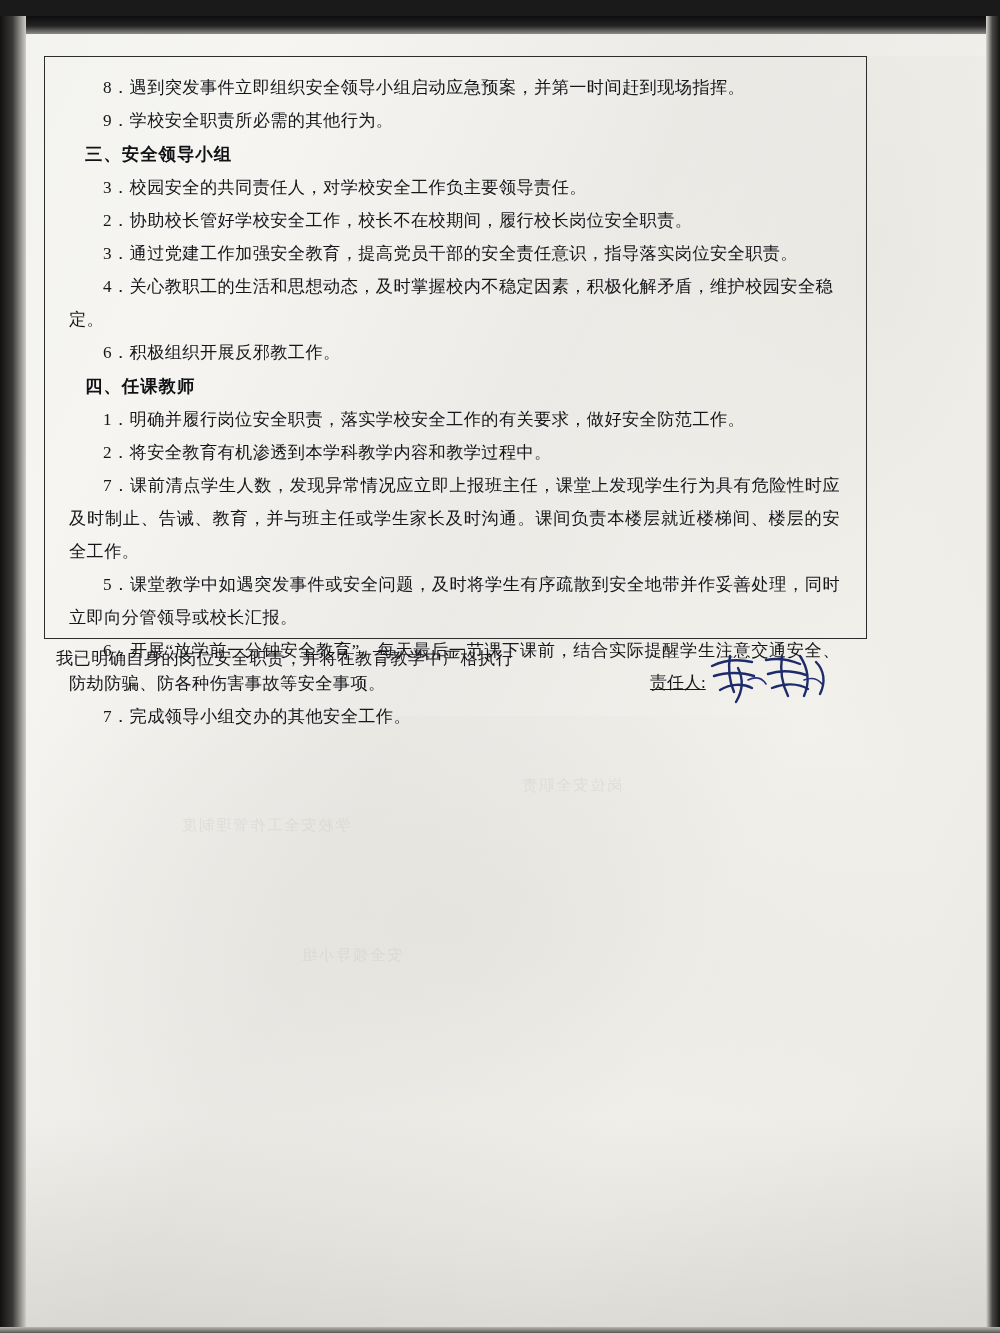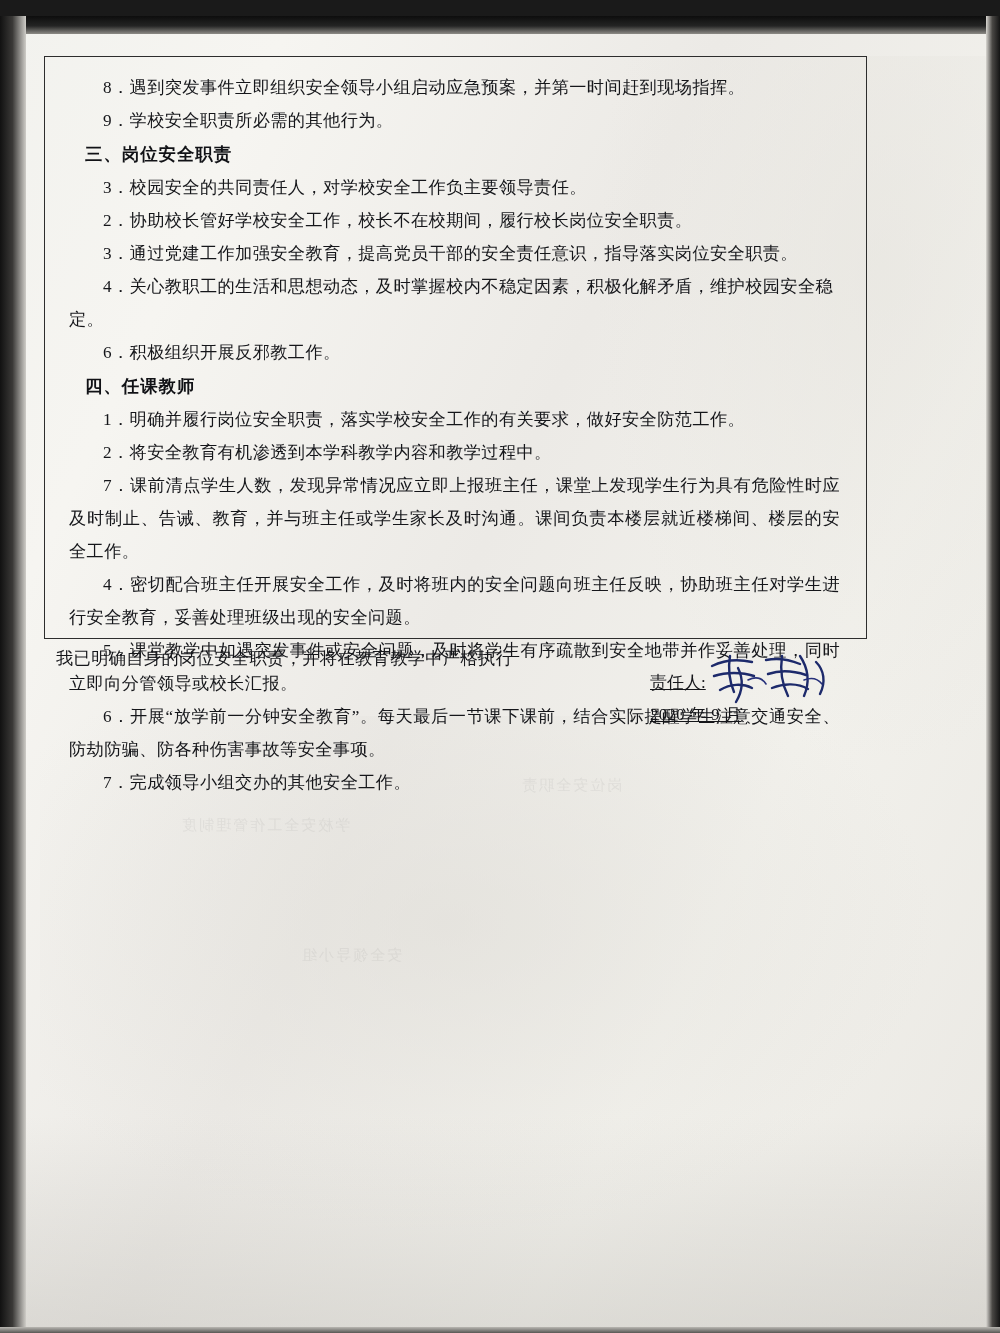--- a/index.html
+++ b/index.html
@@ -160,32 +160,31 @@
   <div class="shade2"></div>
   <div class="shade1"></div>
   <div class="shade3"></div>
 
   <div class="doc-box">
     <div class="doc-inner">
 
       <div class="line indent1">8．遇到突发事件立即组织安全领导小组启动应急预案，并第一时间赶到现场指挥。</div>
       <div class="line indent1">9．学校安全职责所必需的其他行为。</div>
 
-      <div class="section-head">三、岗位安全职责</div>
+      <div class="section-head">三、安全领导小组</div>
       <div class="line indent1">3．校园安全的共同责任人，对学校安全工作负主要领导责任。</div>
       <div class="line indent1">2．协助校长管好学校安全工作，校长不在校期间，履行校长岗位安全职责。</div>
       <div class="line indent1">3．通过党建工作加强安全教育，提高党员干部的安全责任意识，指导落实岗位安全职责。</div>
       <div class="line indent1">4．关心教职工的生活和思想动态，及时掌握校内不稳定因素，积极化解矛盾，维护校园安全稳定。</div>
       <div class="line indent1">6．积极组织开展反邪教工作。</div>
 
       <div class="section-head">四、任课教师</div>
       <div class="line indent1">1．明确并履行岗位安全职责，落实学校安全工作的有关要求，做好安全防范工作。</div>
       <div class="line indent1">2．将安全教育有机渗透到本学科教学内容和教学过程中。</div>
       <div class="para">7．课前清点学生人数，发现异常情况应立即上报班主任，课堂上发现学生行为具有危险性时应及时制止、告诫、教育，并与班主任或学生家长及时沟通。课间负责本楼层就近楼梯间、楼层的安全工作。</div>
-      <div class="para">4．密切配合班主任开展安全工作，及时将班内的安全问题向班主任反映，协助班主任对学生进行安全教育，妥善处理班级出现的安全问题。</div>
       <div class="para">5．课堂教学中如遇突发事件或安全问题，及时将学生有序疏散到安全地带并作妥善处理，同时立即向分管领导或校长汇报。</div>
       <div class="para">6．开展“放学前一分钟安全教育”。每天最后一节课下课前，结合实际提醒学生注意交通安全、防劫防骗、防各种伤害事故等安全事项。</div>
       <div class="line indent1">7．完成领导小组交办的其他安全工作。</div>
 
     </div>
   </div>
 
   <div class="below-box">我已明确自身的岗位安全职责，并将在教育教学中严格执行</div>
 
   <div class="sign-block">
@@ -206,21 +205,20 @@
             <path d="M96,6 C104,18 106,32 100,46"></path>
             <path d="M112,12 C120,20 122,32 116,44"></path>
           </g>
           <g fill="none" stroke="#26307a" stroke-width="1.6" stroke-linecap="round">
             <path d="M44,30 C52,26 58,28 62,34"></path>
             <path d="M100,30 C108,27 114,29 118,34"></path>
           </g>
         </svg>
       </span>
     </div>
-    <div class="date-row">2020 年 9 月</div>
   </div>
 
   <div class="ghost" style="left:180px; top:800px;">学校安全工作管理制度</div>
   <div class="ghost" style="left:520px; top:760px;">岗位安全职责</div>
   <div class="ghost" style="left:300px; top:930px;">安全领导小组</div>
 
   <div class="edge-top"></div>
   <div class="edge-left"></div>
   <div class="edge-right"></div>
   <div class="edge-bottom"></div>

